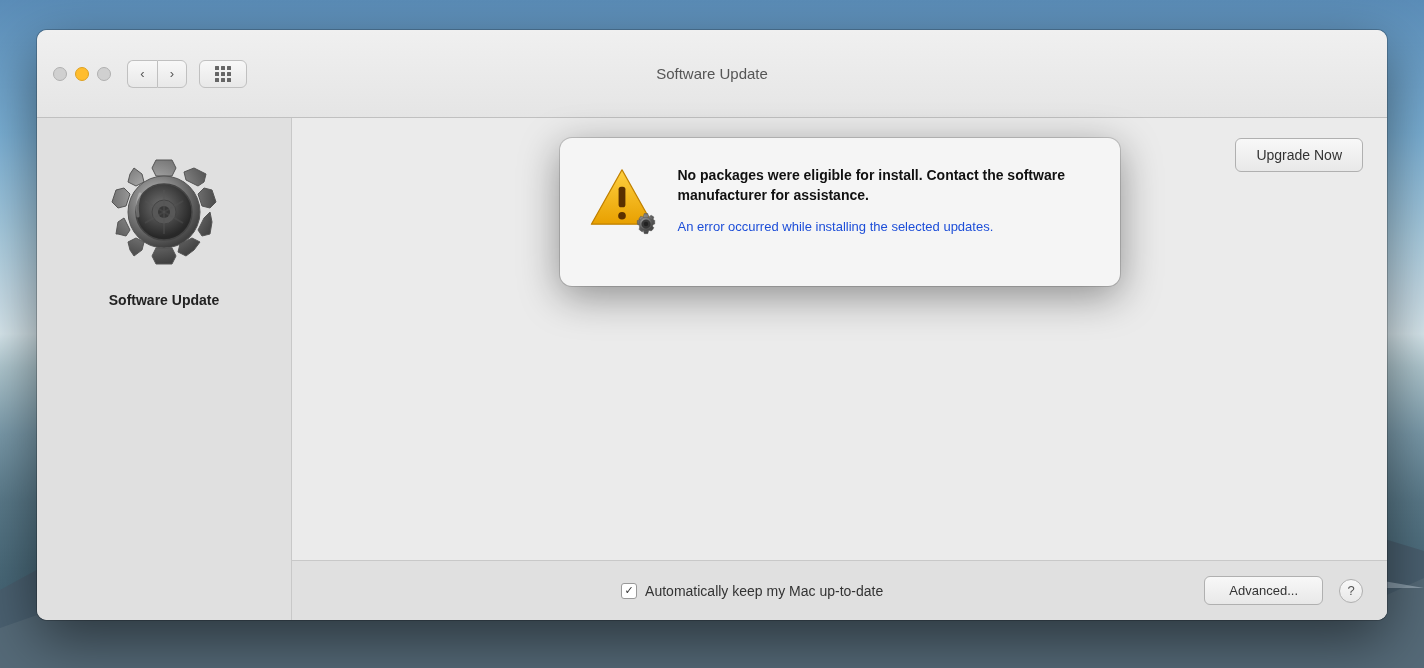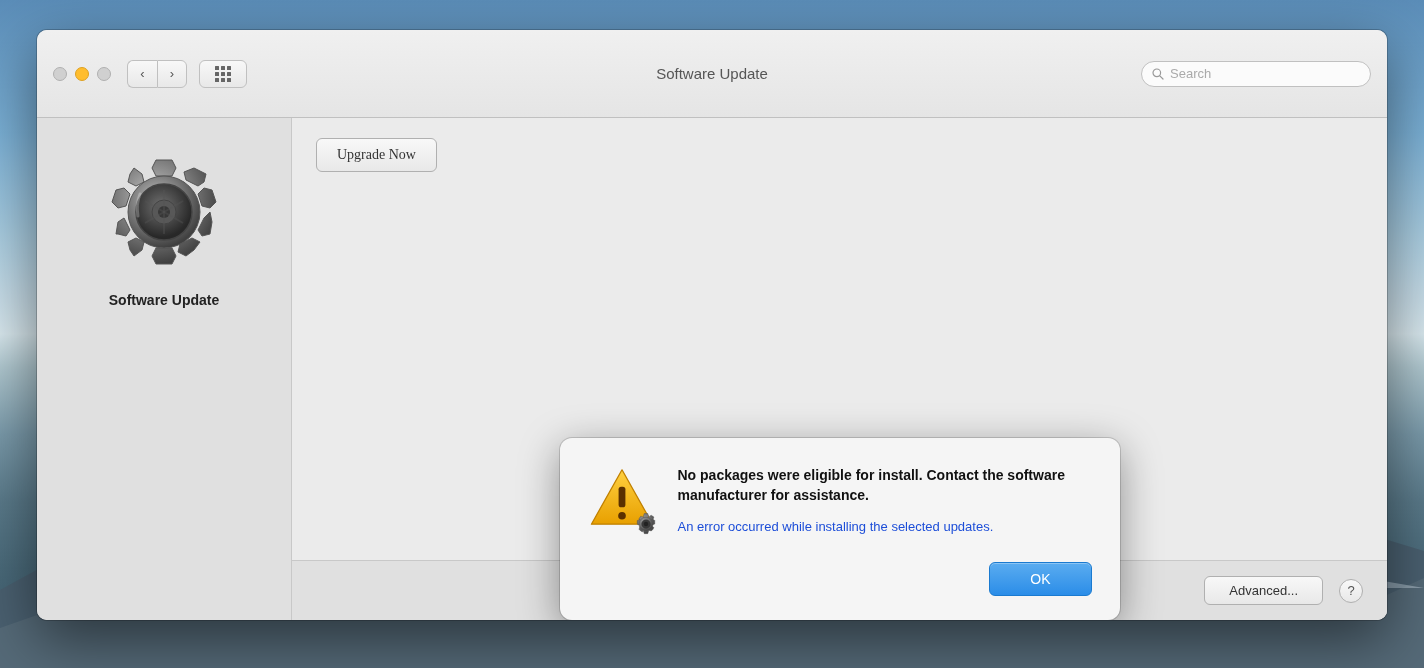--- a/index.html
+++ b/index.html
@@ -249,22 +249,22 @@
       background: #ebebeb;
       display: flex;
       flex-direction: column;
       padding: 20px 24px;
       position: relative;
     }
 
     
     .upgrade-area {
       display: flex;
+      justify-content: flex-end;
       margin-bottom: 16px;
-      font-family: Liberation Serif, serif;
     }
 
     .upgrade-btn {
       background: linear-gradient(180deg, #f8f8f8 0%, #e8e8e8 100%);
       border: 1px solid #b0b0b0;
       border-radius: 6px;
       padding: 8px 20px;
       font-size: 14px;
       color: #333;
       cursor: pointer;
@@ -336,21 +336,21 @@
       font-size: 13px;
       color: #555;
       cursor: pointer;
     }
 
     
     .modal-overlay {
       position: absolute;
       inset: 0;
       display: flex;
-      align-items: flex-end;
+      align-items: flex-start;
       justify-content: center;
       padding-top: 20px;
       z-index: 100;
     }
 
     .modal {
       width: 560px;
       background: #f5f5f5;
       border-radius: 12px;
       box-shadow: 0 10px 40px rgba(0,0,0,0.4), 0 0 0 1px rgba(0,0,0,0.15);
@@ -456,27 +456,20 @@
         <div class="grid-dot"></div>
         <div class="grid-dot"></div>
         <div class="grid-dot"></div>
         <div class="grid-dot"></div>
         <div class="grid-dot"></div>
       </div>
     </div>
 
     <span class="window-title">Software Update</span>
 
-    <div class="search-box">
-      <svg class="search-icon-svg" viewBox="0 0 12 12" fill="none" xmlns="http://www.w3.org/2000/svg">
-        <circle cx="4.8" cy="4.8" r="3.8" stroke="#999" stroke-width="1.2"></circle>
-        <line x1="7.8" y1="7.8" x2="11" y2="11" stroke="#999" stroke-width="1.2" stroke-linecap="round"></line>
-      </svg>
-      <span class="search-placeholder">Search</span>
-    </div>
   </div>
 
   <div class="window-content">
 
     <div class="sidebar">
       <div class="gear-icon-container">
         <svg class="gear-icon-svg" viewBox="0 0 128 128" xmlns="http://www.w3.org/2000/svg">
           <defs>
             <radialGradient id="gearGrad" cx="40%" cy="35%" r="65%">
               <stop offset="0%" stop-color="#c8c8c8"></stop>
@@ -523,20 +516,21 @@
     </div>
 
     <div class="main-content">
       <div class="upgrade-area">
         <button class="upgrade-btn">Upgrade Now</button>
       </div>
 
       <div class="bottom-bar">
         <div class="checkbox-area">
           <div class="checkbox">✓</div>
+          <span class="checkbox-label">Automatically keep my Mac up-to-date</span>
         </div>
         <button class="advanced-btn">Advanced...</button>
         <div class="help-btn">?</div>
       </div>
 
       <div class="modal-overlay">
         <div class="modal">
           <div class="modal-body">
 
             <div class="modal-icon">
@@ -577,21 +571,18 @@
                 </svg>
               </div>
             </div>
 
             <div class="modal-text">
               <div class="modal-title">No packages were eligible for install. Contact the software manufacturer for assistance.</div>
               <div class="modal-description">An error occurred while installing the selected updates.</div>
             </div>
           </div>
 
-          <div class="modal-footer">
-            <button class="ok-btn">OK</button>
-          </div>
         </div>
       </div>
 
     </div>
   </div>
 </div>
 
 </body></html>

